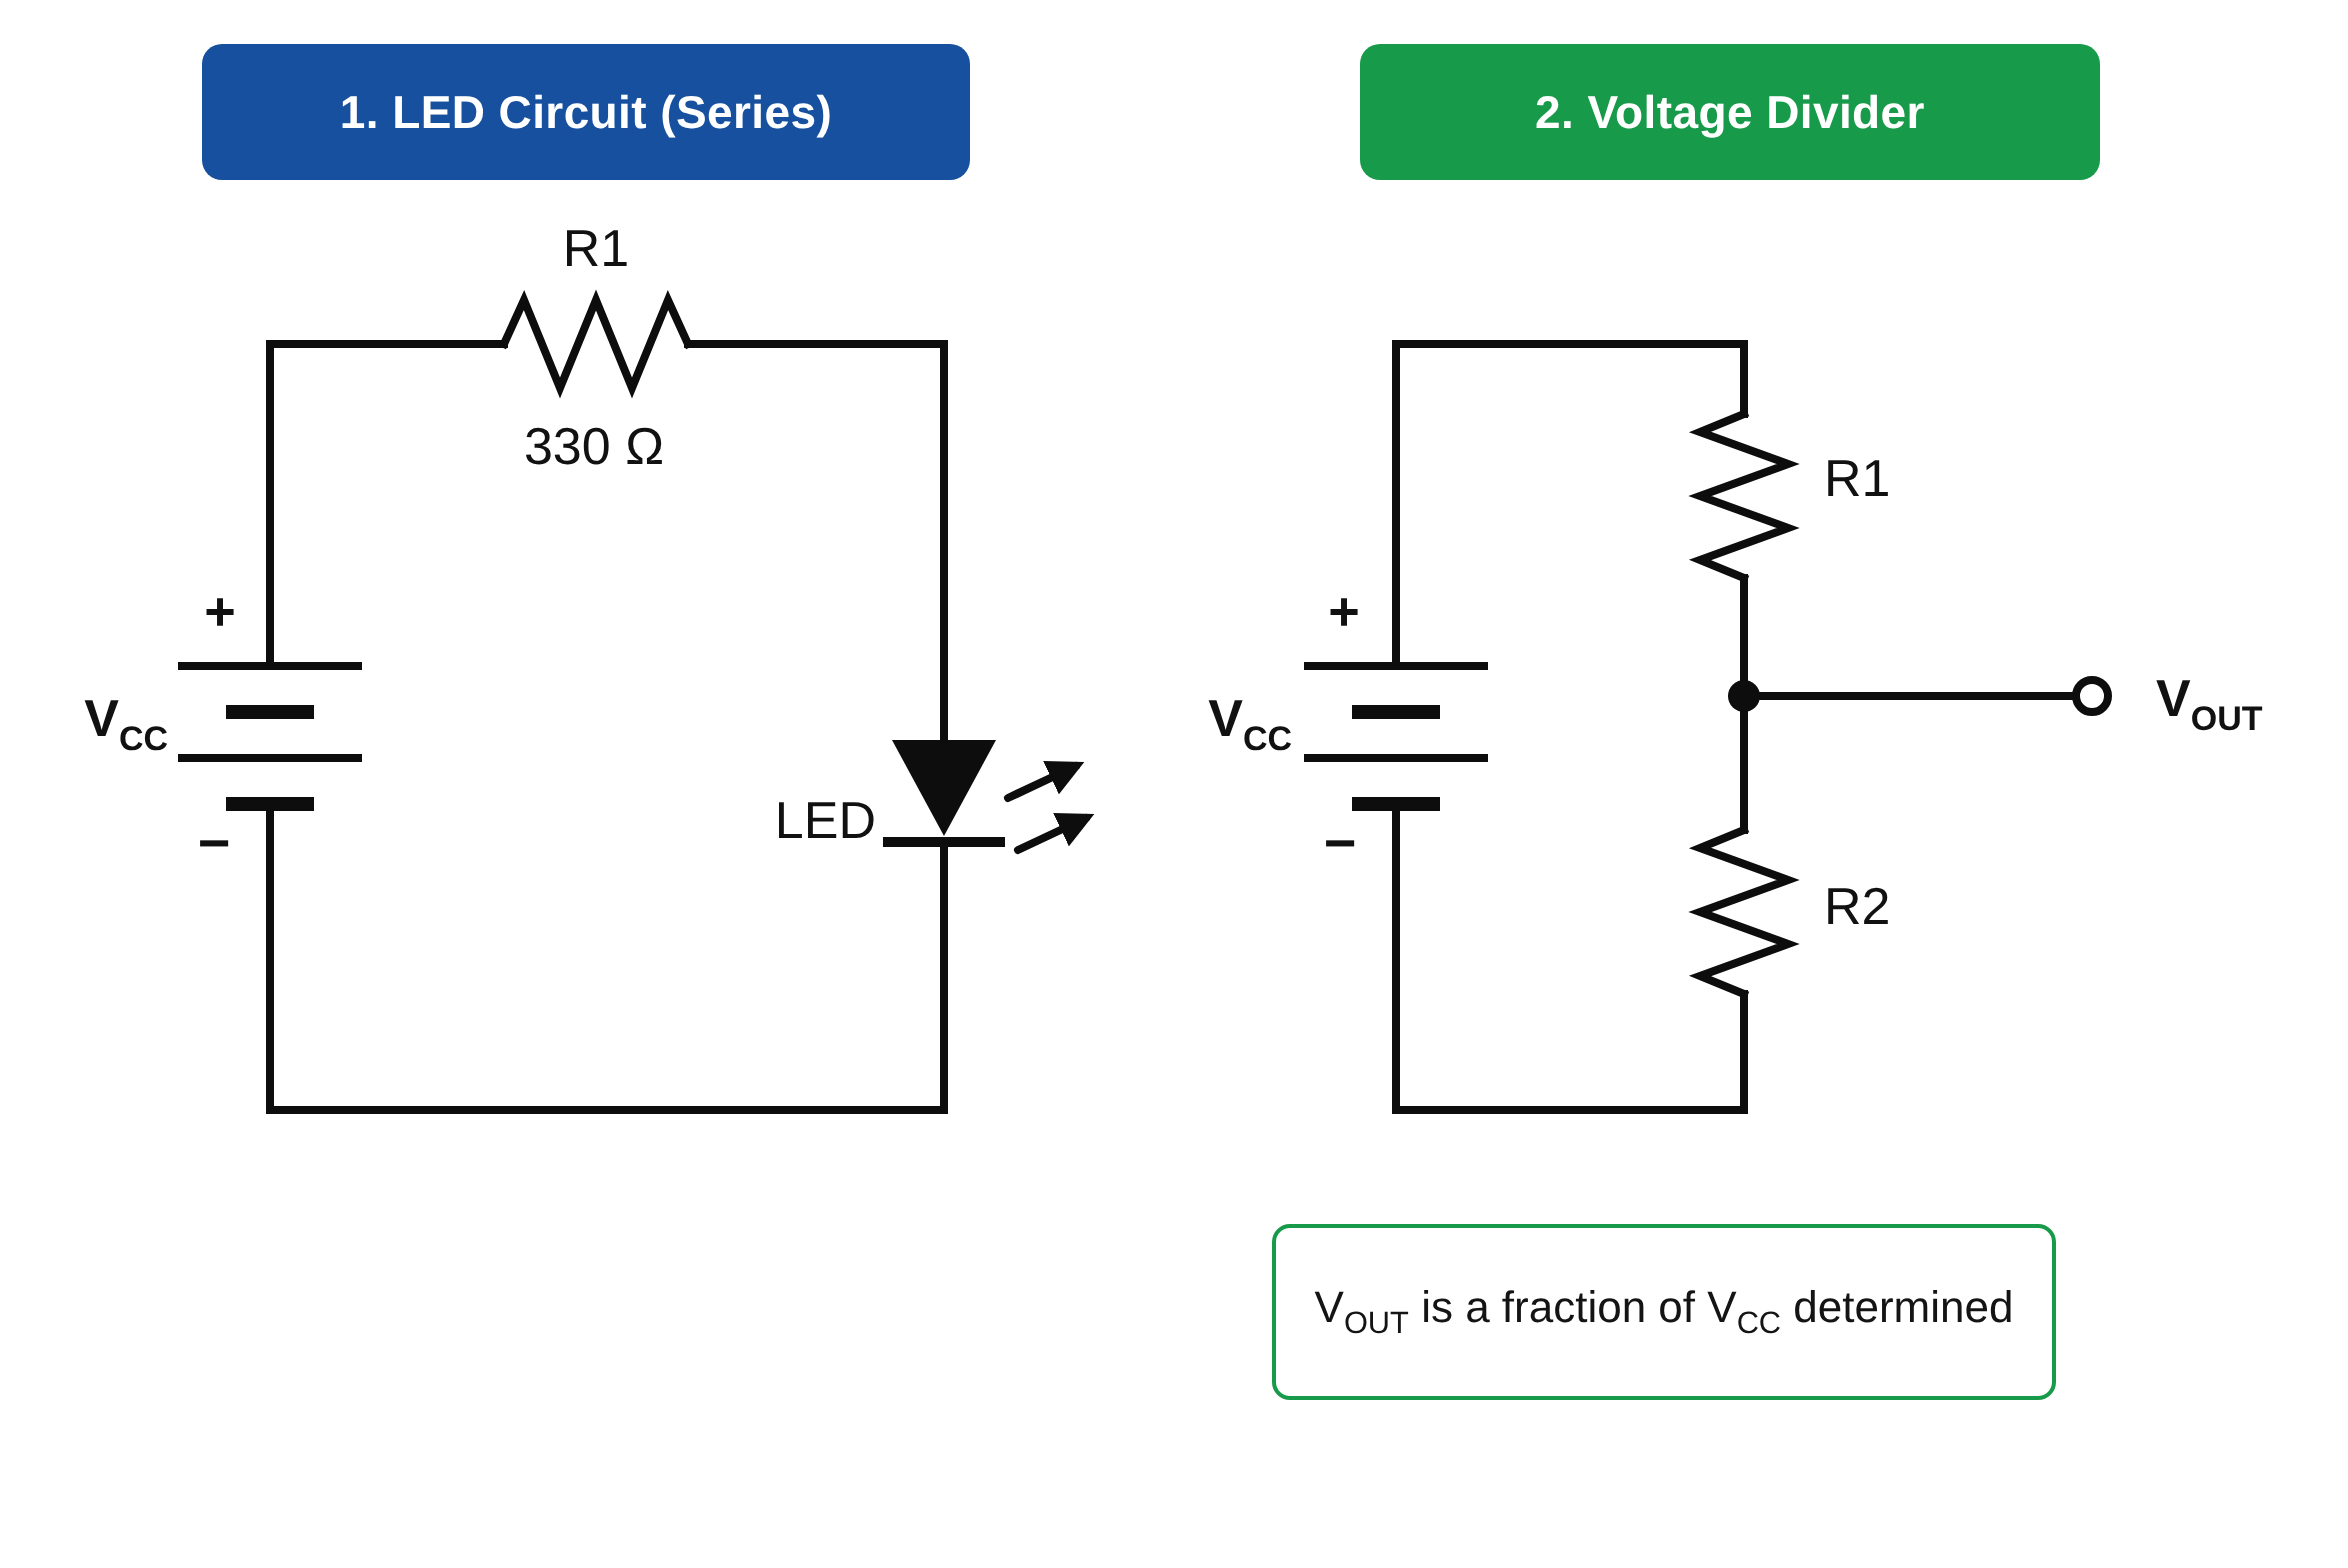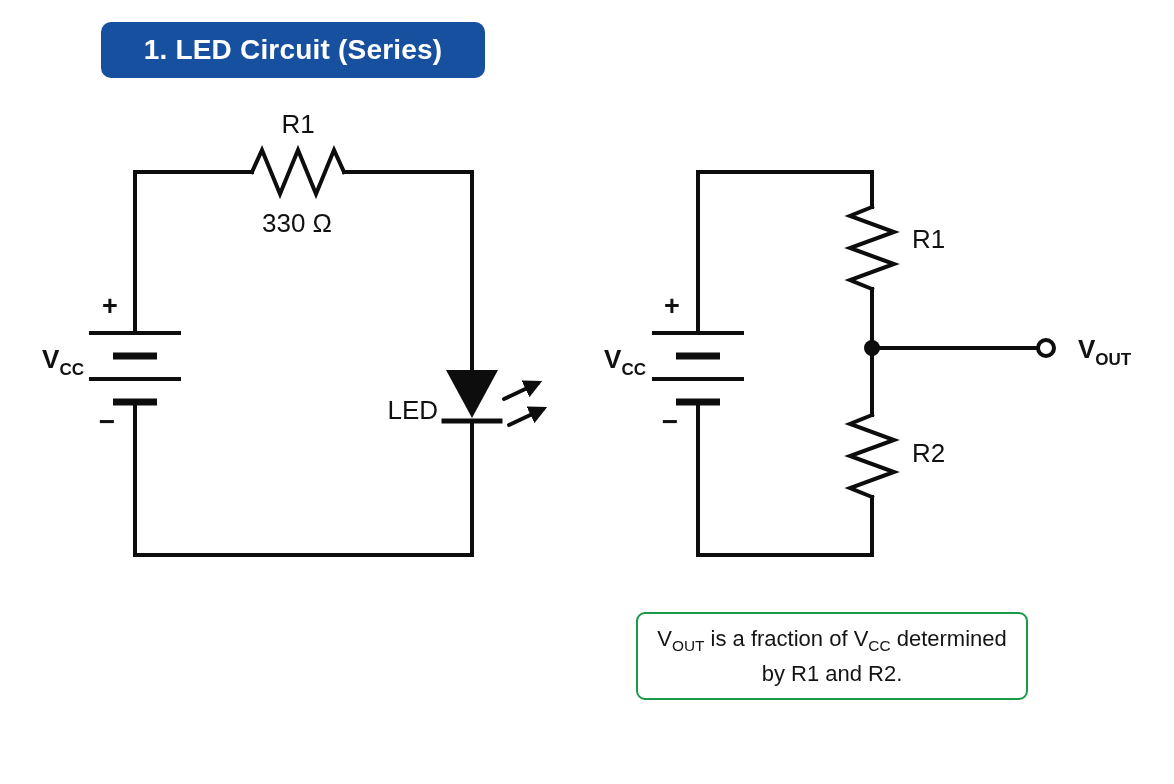--- a/index.html
+++ b/index.html
@@ -1,22 +1,22 @@
 <!DOCTYPE html>
 <html><head>
 <meta charset="utf-8">
 <style>
   * { margin:0; padding:0; box-sizing:border-box; }
   html,body { background:#ffffff; }
   body { font-family:"Liberation Sans","DejaVu Sans",sans-serif; color:#141414; }
   .canvas { position:relative; width:1174px; height:784px; background:#ffffff; overflow:hidden; }
 
   .badge {
-    position:absolute; height:56px; border-radius:10px; color:#ffffff;
-    font-weight:bold; font-size:28px; display:flex; align-items:center; justify-content:center;
+    position:absolute; height:68px; border-radius:10px; color:#ffffff;
+    font-weight:bold; font-size:23px; display:flex; align-items:center; justify-content:center;
     letter-spacing:.2px;
   }
   .badge.led { left:101px; top:22px; width:384px; }
   .badge.div { left:680px; top:22px; width:370px; }
 
   svg.schematic { position:absolute; left:0; top:0; }
 
   .wire { stroke:#0d0d0d; stroke-width:4; fill:none; stroke-linecap:square; stroke-linejoin:miter; }
   .plate-thick { stroke:#0d0d0d; stroke-width:7; fill:none; stroke-linecap:butt; }
   .fillblk { fill:#0d0d0d; stroke:none; }
@@ -35,20 +35,21 @@
   .caption.led { left:86px; top:613px; width:418px; height:84px; }
   .caption.div { left:636px; top:612px; width:392px; height:88px; line-height:1.42; }
   sub { font-size:.7em; }
 </style>
 </head>
 <body>
 
 <div class="canvas">
 
   <div class="badge led" style="background: rgb(23, 80, 158);">1. LED Circuit (Series)</div>
+  <div class="badge div" style="background: rgb(23, 154, 73);">2. Voltage Divider</div>
 
   <svg class="schematic" width="1174" height="784" viewBox="0 0 1174 784">
     <defs>
       <marker id="arrowhead" viewBox="0 0 10 10" refX="7.5" refY="5" markerWidth="4.6" markerHeight="4.6" orient="auto-start-reverse">
         <path d="M0 0 L10 5 L0 10 z" fill="#0d0d0d"></path>
       </marker>
     </defs>
 
     <g>
 
@@ -119,16 +120,15 @@
       <text class="lbl bold" x="646" y="368" text-anchor="end"><tspan>V</tspan><tspan class="subt" dy="7">CC</tspan></text>
       <text class="lbl" x="912" y="248" text-anchor="start">R1</text>
       <text class="lbl" x="912" y="462" text-anchor="start">R2</text>
       <text class="lbl bold" x="1078" y="358" text-anchor="start"><tspan>V</tspan><tspan class="subt" dy="7">OUT</tspan></text>
     </g>
   </svg>
 
 
   <div class="caption div" style="border-color: rgb(23, 154, 73);">
     <span><span>V</span><sub>OUT</sub><span> is a fraction of V</span><sub>CC</sub><span> determined</span></span>
-    <span>by R1 and R2.</span>
   </div>
 
 </div>
 
 </body></html>

